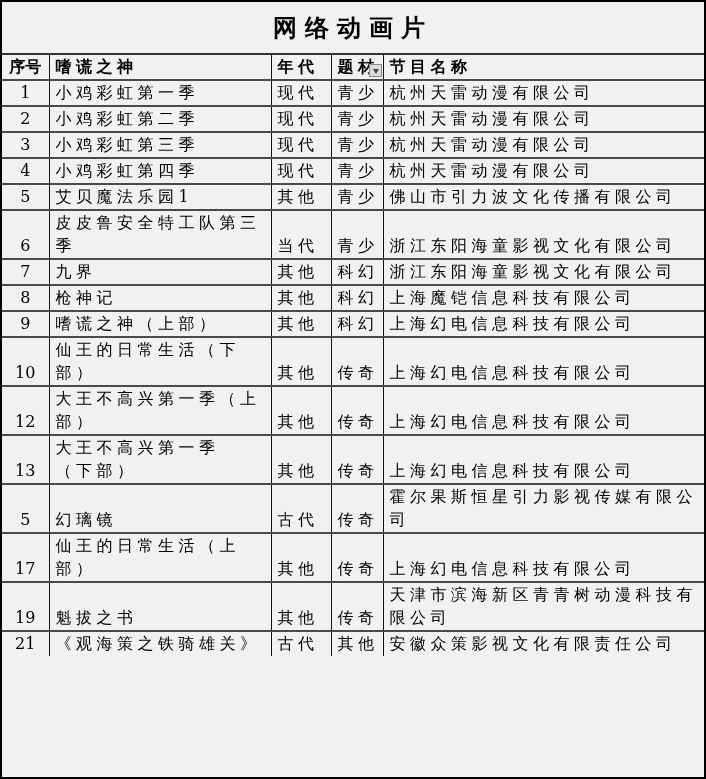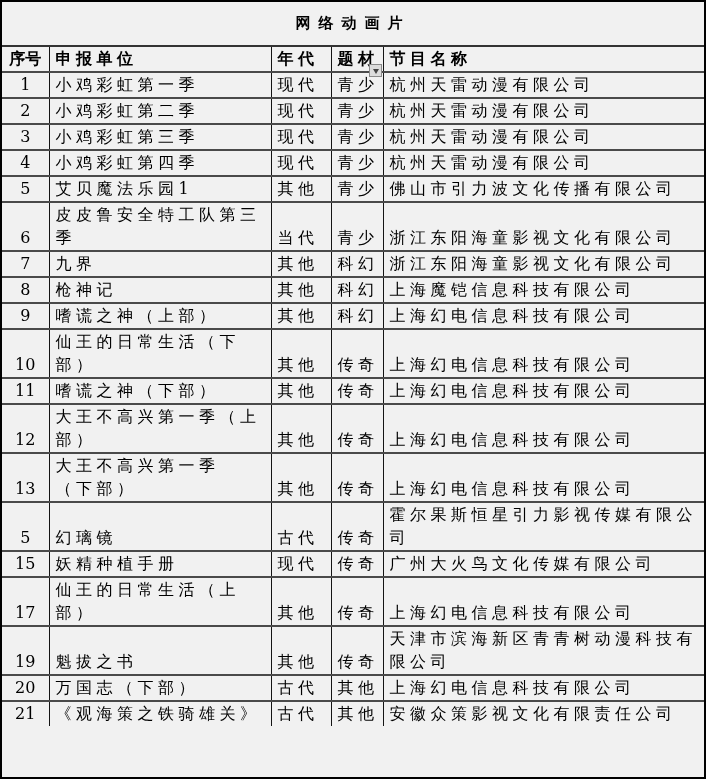--- a/index.html
+++ b/index.html
@@ -33,25 +33,25 @@
     letter-spacing:4.5px;
     padding:0 2px 1px 6px;
     border-left:1px solid #141414;
     border-top:2px solid #4a4a4a;
     word-break:break-all;
   }
   td:first-child{border-left:none;}
 
   tr.title-row td{
     border-top:none;
-    height:44px;
+    height:52px;
     text-align:center;
     vertical-align:middle;
     font-weight:bold;
-    font-size:15px;
+    font-size:24px;
     letter-spacing:8px;
     padding:0;
   }
   tr.header-row td{
     height:20px;
     font-weight:bold;
     border-top:2px solid #333;
   }
   tr.data-row{height:23px;}
   tr.data-row.tall{height:49px;}
@@ -91,21 +91,21 @@
         <col class="c-era">
         <col class="c-theme">
         <col class="c-company">
     </colgroup>
     <tbody>
       <tr class="title-row">
         <td colspan="5">网络动画片</td>
       </tr>
       <tr class="header-row">
         <td class="cell-no">序号</td>
-        <td>申报单位</td>
+        <td>嗜谎之神</td>
         <td>年代</td>
         <td>题材</td>
         <td>节目名称</td>
       </tr>
     <tr class="data-row">
     <td class="cell-no">1</td>
     <td>小鸡彩虹第一季</td>
     <td>现代</td>
     <td>青少</td>
     <td>杭州天雷动漫有限公司</td>
@@ -166,27 +166,20 @@
     <td>科幻</td>
     <td>上海幻电信息科技有限公司</td>
   </tr>
         <tr class="data-row tall">
     <td class="cell-no">10</td>
     <td>仙王的日常生活（下部）</td>
     <td>其他</td>
     <td>传奇</td>
     <td>上海幻电信息科技有限公司</td>
   </tr>
-        <tr class="data-row">
-    <td class="cell-no">11</td>
-    <td>嗜谎之神（下部）</td>
-    <td>其他</td>
-    <td>传奇</td>
-    <td>上海幻电信息科技有限公司</td>
-  </tr>
         <tr class="data-row tall">
     <td class="cell-no">12</td>
     <td>大王不高兴第一季（上部）</td>
     <td>其他</td>
     <td>传奇</td>
     <td>上海幻电信息科技有限公司</td>
   </tr>
         <tr class="data-row tall">
     <td class="cell-no">13</td>
     <td>大王不高兴第一季 （下部）</td>
@@ -194,47 +187,33 @@
     <td>传奇</td>
     <td>上海幻电信息科技有限公司</td>
   </tr>
         <tr class="data-row tall">
     <td class="cell-no">5</td>
     <td>幻璃镜</td>
     <td>古代</td>
     <td>传奇</td>
     <td>霍尔果斯恒星引力影视传媒有限公司</td>
   </tr>
-        <tr class="data-row">
-    <td class="cell-no">15</td>
-    <td>妖精种植手册</td>
-    <td>现代</td>
-    <td>传奇</td>
-    <td>广州大火鸟文化传媒有限公司</td>
-  </tr>
         <tr class="data-row tall">
     <td class="cell-no">17</td>
     <td>仙王的日常生活（上部）</td>
     <td>其他</td>
     <td>传奇</td>
     <td>上海幻电信息科技有限公司</td>
   </tr>
         <tr class="data-row tall">
     <td class="cell-no">19</td>
     <td>魁拔之书</td>
     <td>其他</td>
     <td>传奇</td>
     <td>天津市滨海新区青青树动漫科技有限公司</td>
-  </tr>
-        <tr class="data-row">
-    <td class="cell-no">20</td>
-    <td>万国志（下部）</td>
-    <td>古代</td>
-    <td>其他</td>
-    <td>上海幻电信息科技有限公司</td>
   </tr>
         <tr class="data-row last">
     <td class="cell-no">21</td>
     <td>《观海策之铁骑雄关》</td>
     <td>古代</td>
     <td>其他</td>
     <td>安徽众策影视文化有限责任公司</td>
   </tr>
       </tbody>
   </table>

